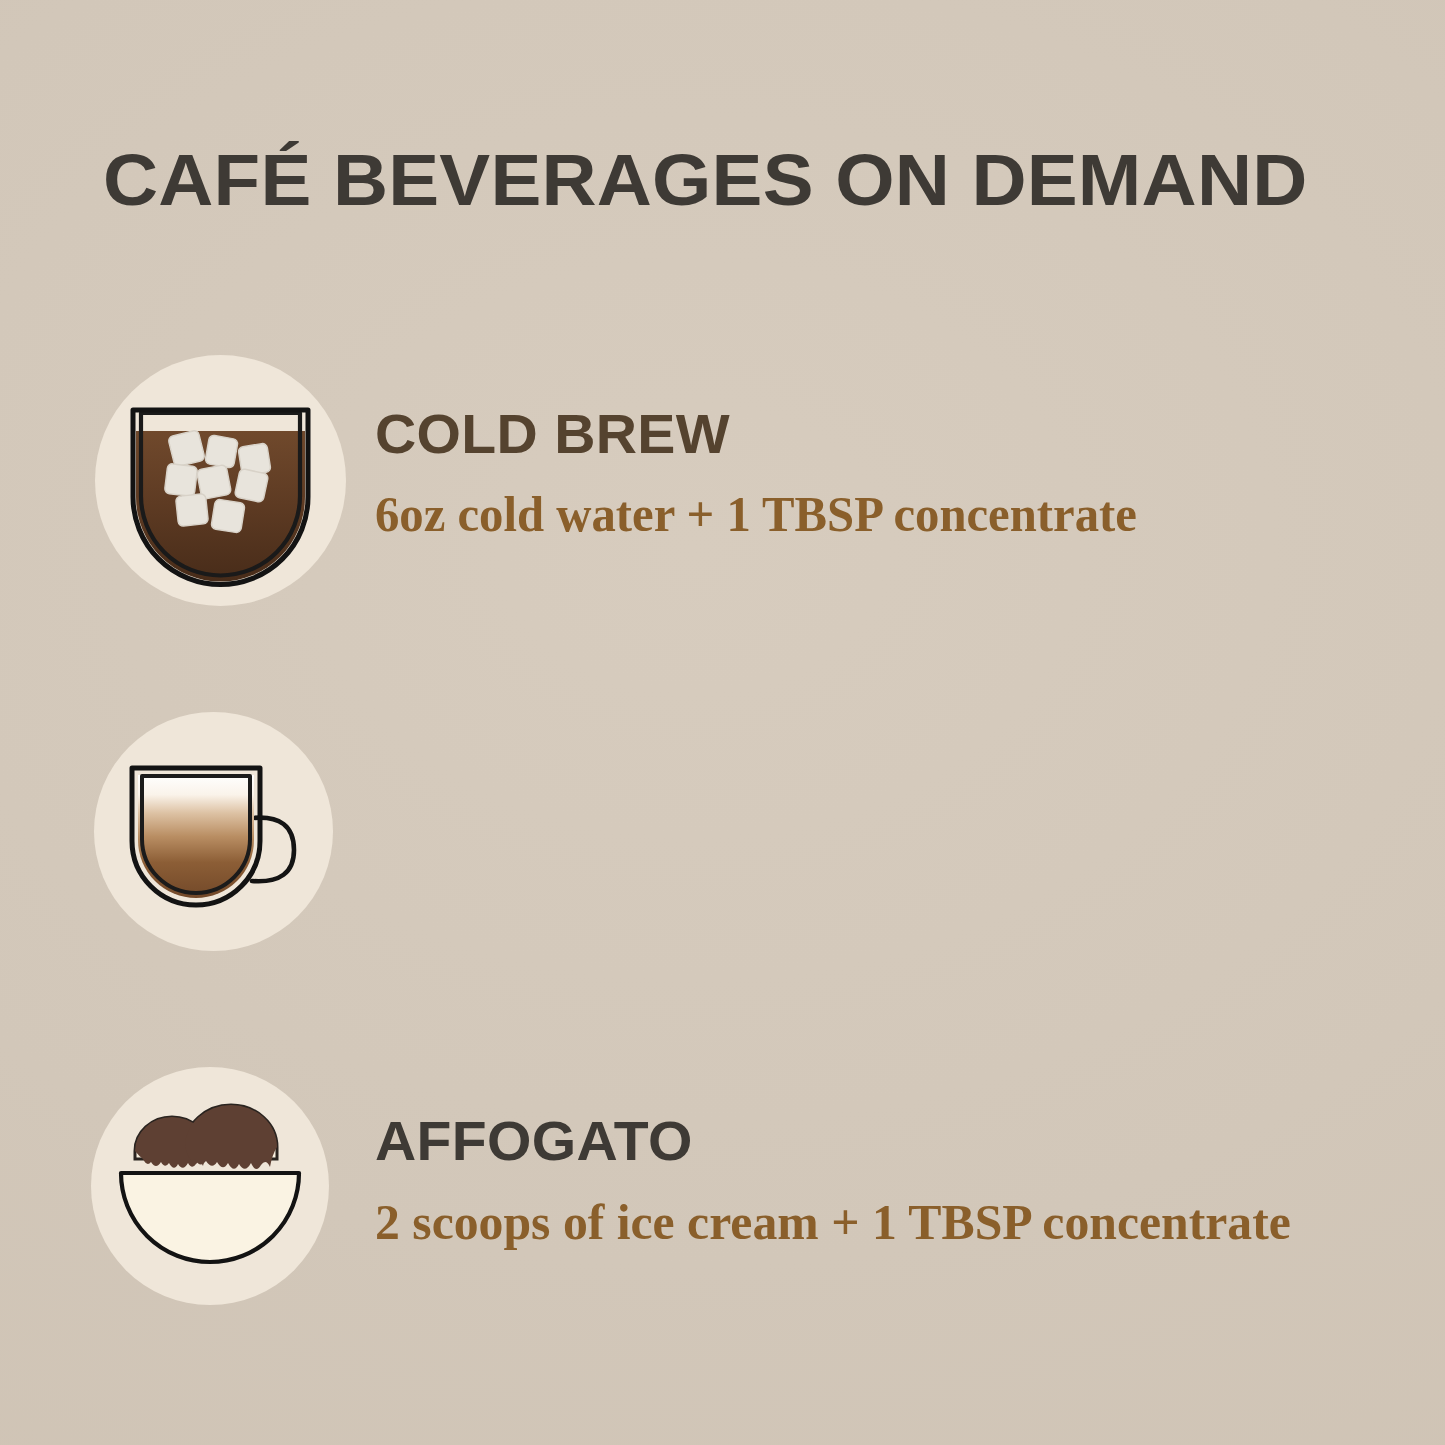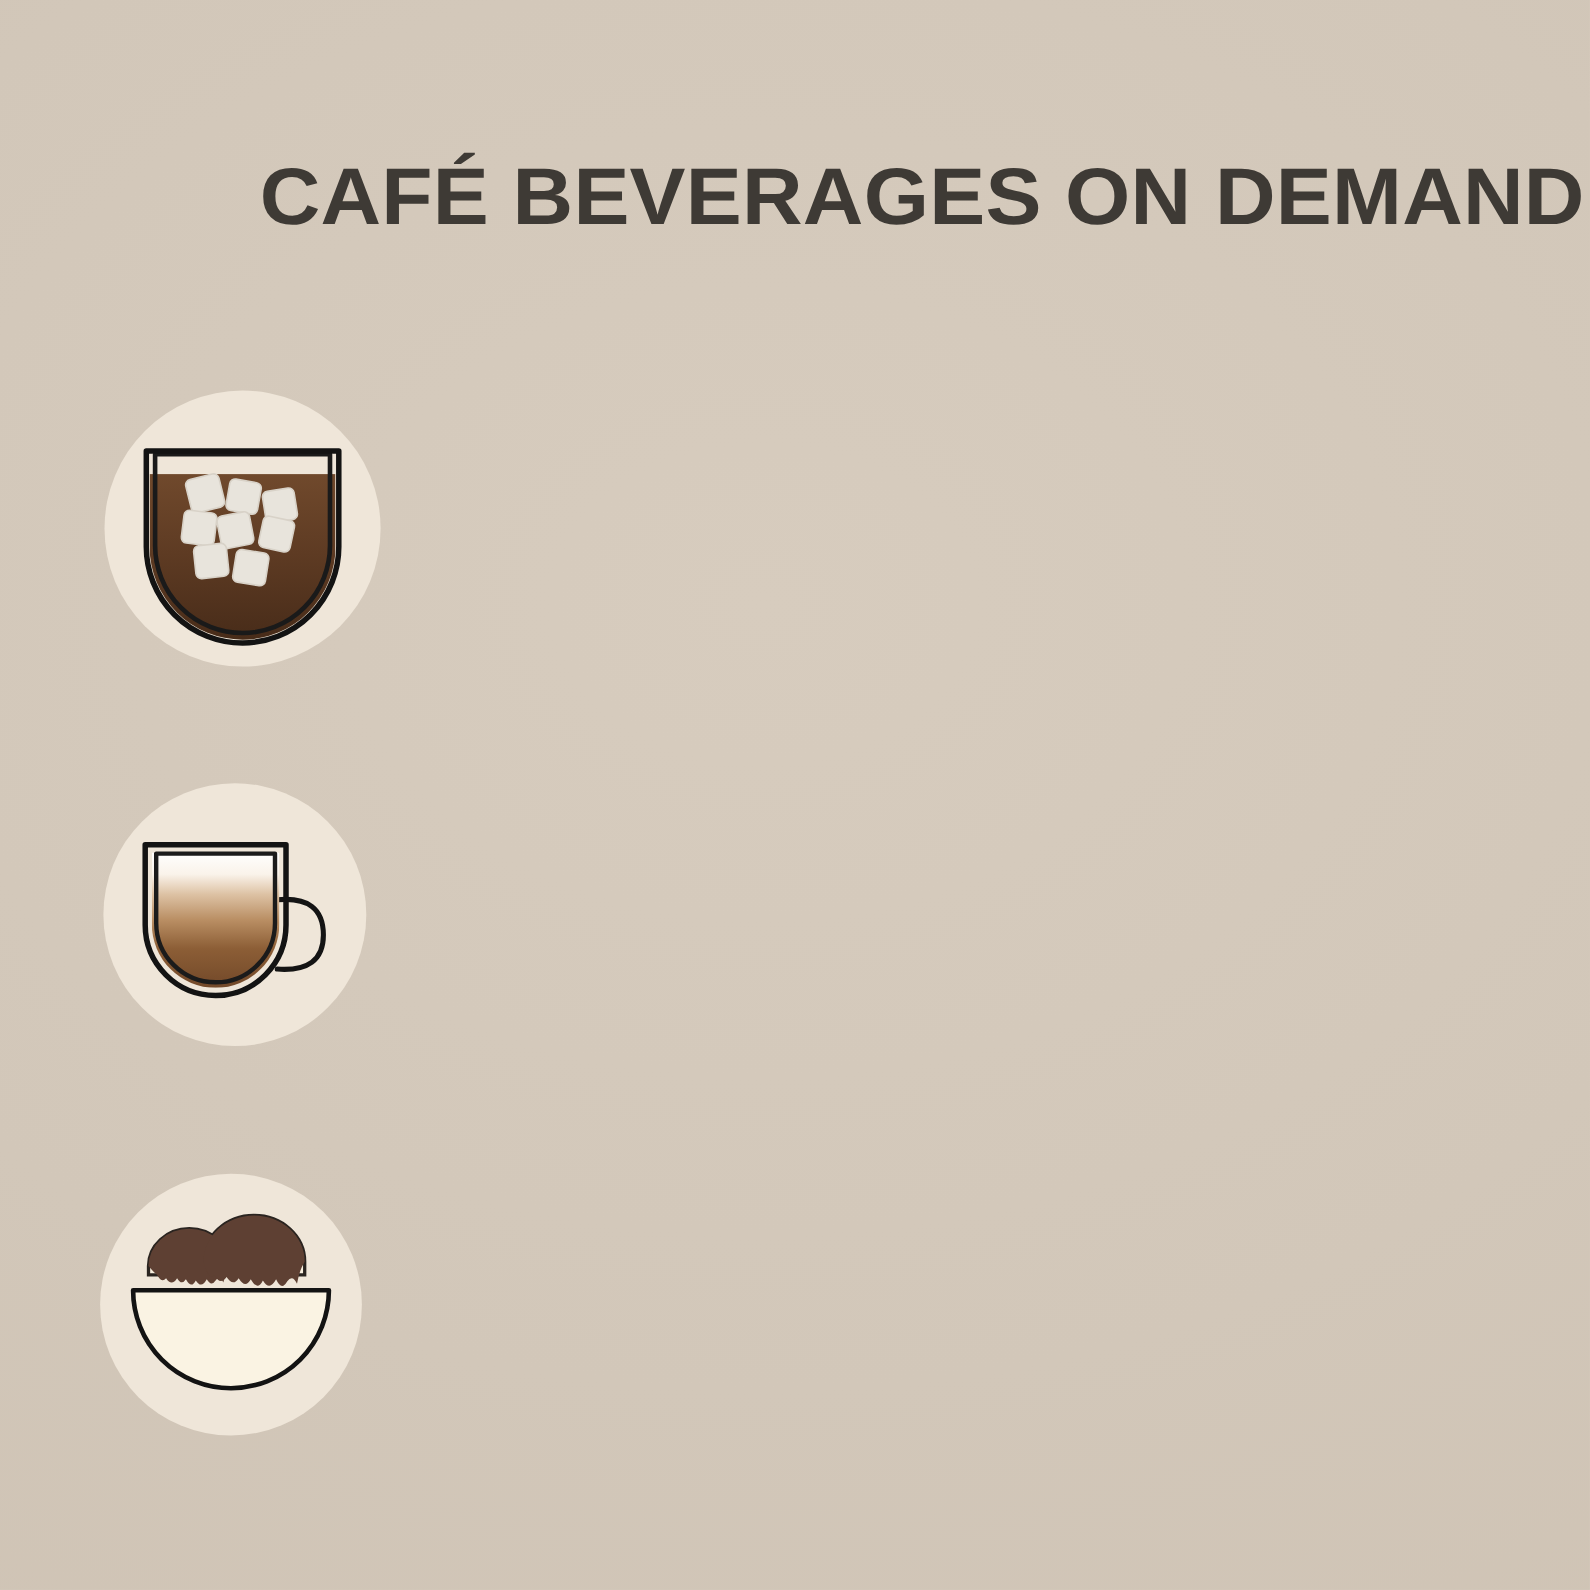--- a/index.html
+++ b/index.html
@@ -14,21 +14,20 @@
     background: #D3C8BA;
   }
   #poster {
     position: relative;
     width: 1445px;
     height: 1445px;
     background:
       radial-gradient(ellipse 120% 90% at 48% 38%, #D7CCBE 0%, #D2C7B9 55%, #CEC2B3 100%),
       linear-gradient(180deg, #D5CABC 0%, #D2C7B9 50%, #CFC4B6 100%);
     overflow: hidden;
-    text-align: right;
   }
 
   
   .poster-title {
     position: absolute;
     left: 103px;
     top: 140px;
     width: 1280px;
     height: 80px;
     color: #3E3A35;
@@ -136,20 +135,24 @@
             <rect x="118" y="146" width="30" height="30" rx="5" transform="rotate(9 133 161)"></rect>
           </g>
         </g>
 
         <path d="M46 58 L205 58 L205 141 A79.5 79.5 0 0 1 125.5 220.5 A79.5 79.5 0 0 1 46 141 Z" fill="none" stroke="#1A1A1A" stroke-width="4.2" stroke-linejoin="round"></path>
 
         <path d="M38 55 L213 55 L213 142 A87.5 87.5 0 0 1 125.5 229.5 A87.5 87.5 0 0 1 38 142 Z" fill="none" stroke="#131313" stroke-width="5" stroke-linejoin="round"></path>
       </svg>
     </div>
 
+    <div class="bev-text">
+      <div class="bev-name name-brown">COLD BREW</div>
+      <div class="bev-desc">6oz cold water + 1 TBSP concentrate</div>
+    </div>
   </div>
 
   <div class="bev-row row-2">
 
     <div class="icon-circle">
       <svg viewBox="0 0 239 239" xmlns="http://www.w3.org/2000/svg">
         <defs>
           <linearGradient id="latteFill" x1="0" y1="0" x2="0" y2="1">
             <stop offset="0%" stop-color="#FFFFFF"></stop>
             <stop offset="16%" stop-color="#FAF3EA"></stop>
@@ -192,15 +195,19 @@
 
         <path d="M94 80 a46 42 0 0 1 92 0
                  q-5 8 -7 20 q-4 -9 -9 -2 q-5 9 -10 -2 q-6 11 -12 1
                  q-5 10 -11 -1 q-5 9 -11 -1 q-5 8 -11 -1 q-6 8 -11 -2
                  q-5 6 -10 -12 Z" fill="#5E4033"></path>
 
         <path d="M30 106 L208 106 A89 89 0 0 1 119 195 A89 89 0 0 1 30 106 Z" fill="#FAF3E3" stroke="#131313" stroke-width="4.2" stroke-linejoin="round"></path>
       </svg>
     </div>
 
+    <div class="bev-text">
+      <div class="bev-name name-charcoal">AFFOGATO</div>
+      <div class="bev-desc">2 scoops of ice cream + 1 TBSP concentrate</div>
+    </div>
   </div>
 
 </div>
 
 </body></html>

